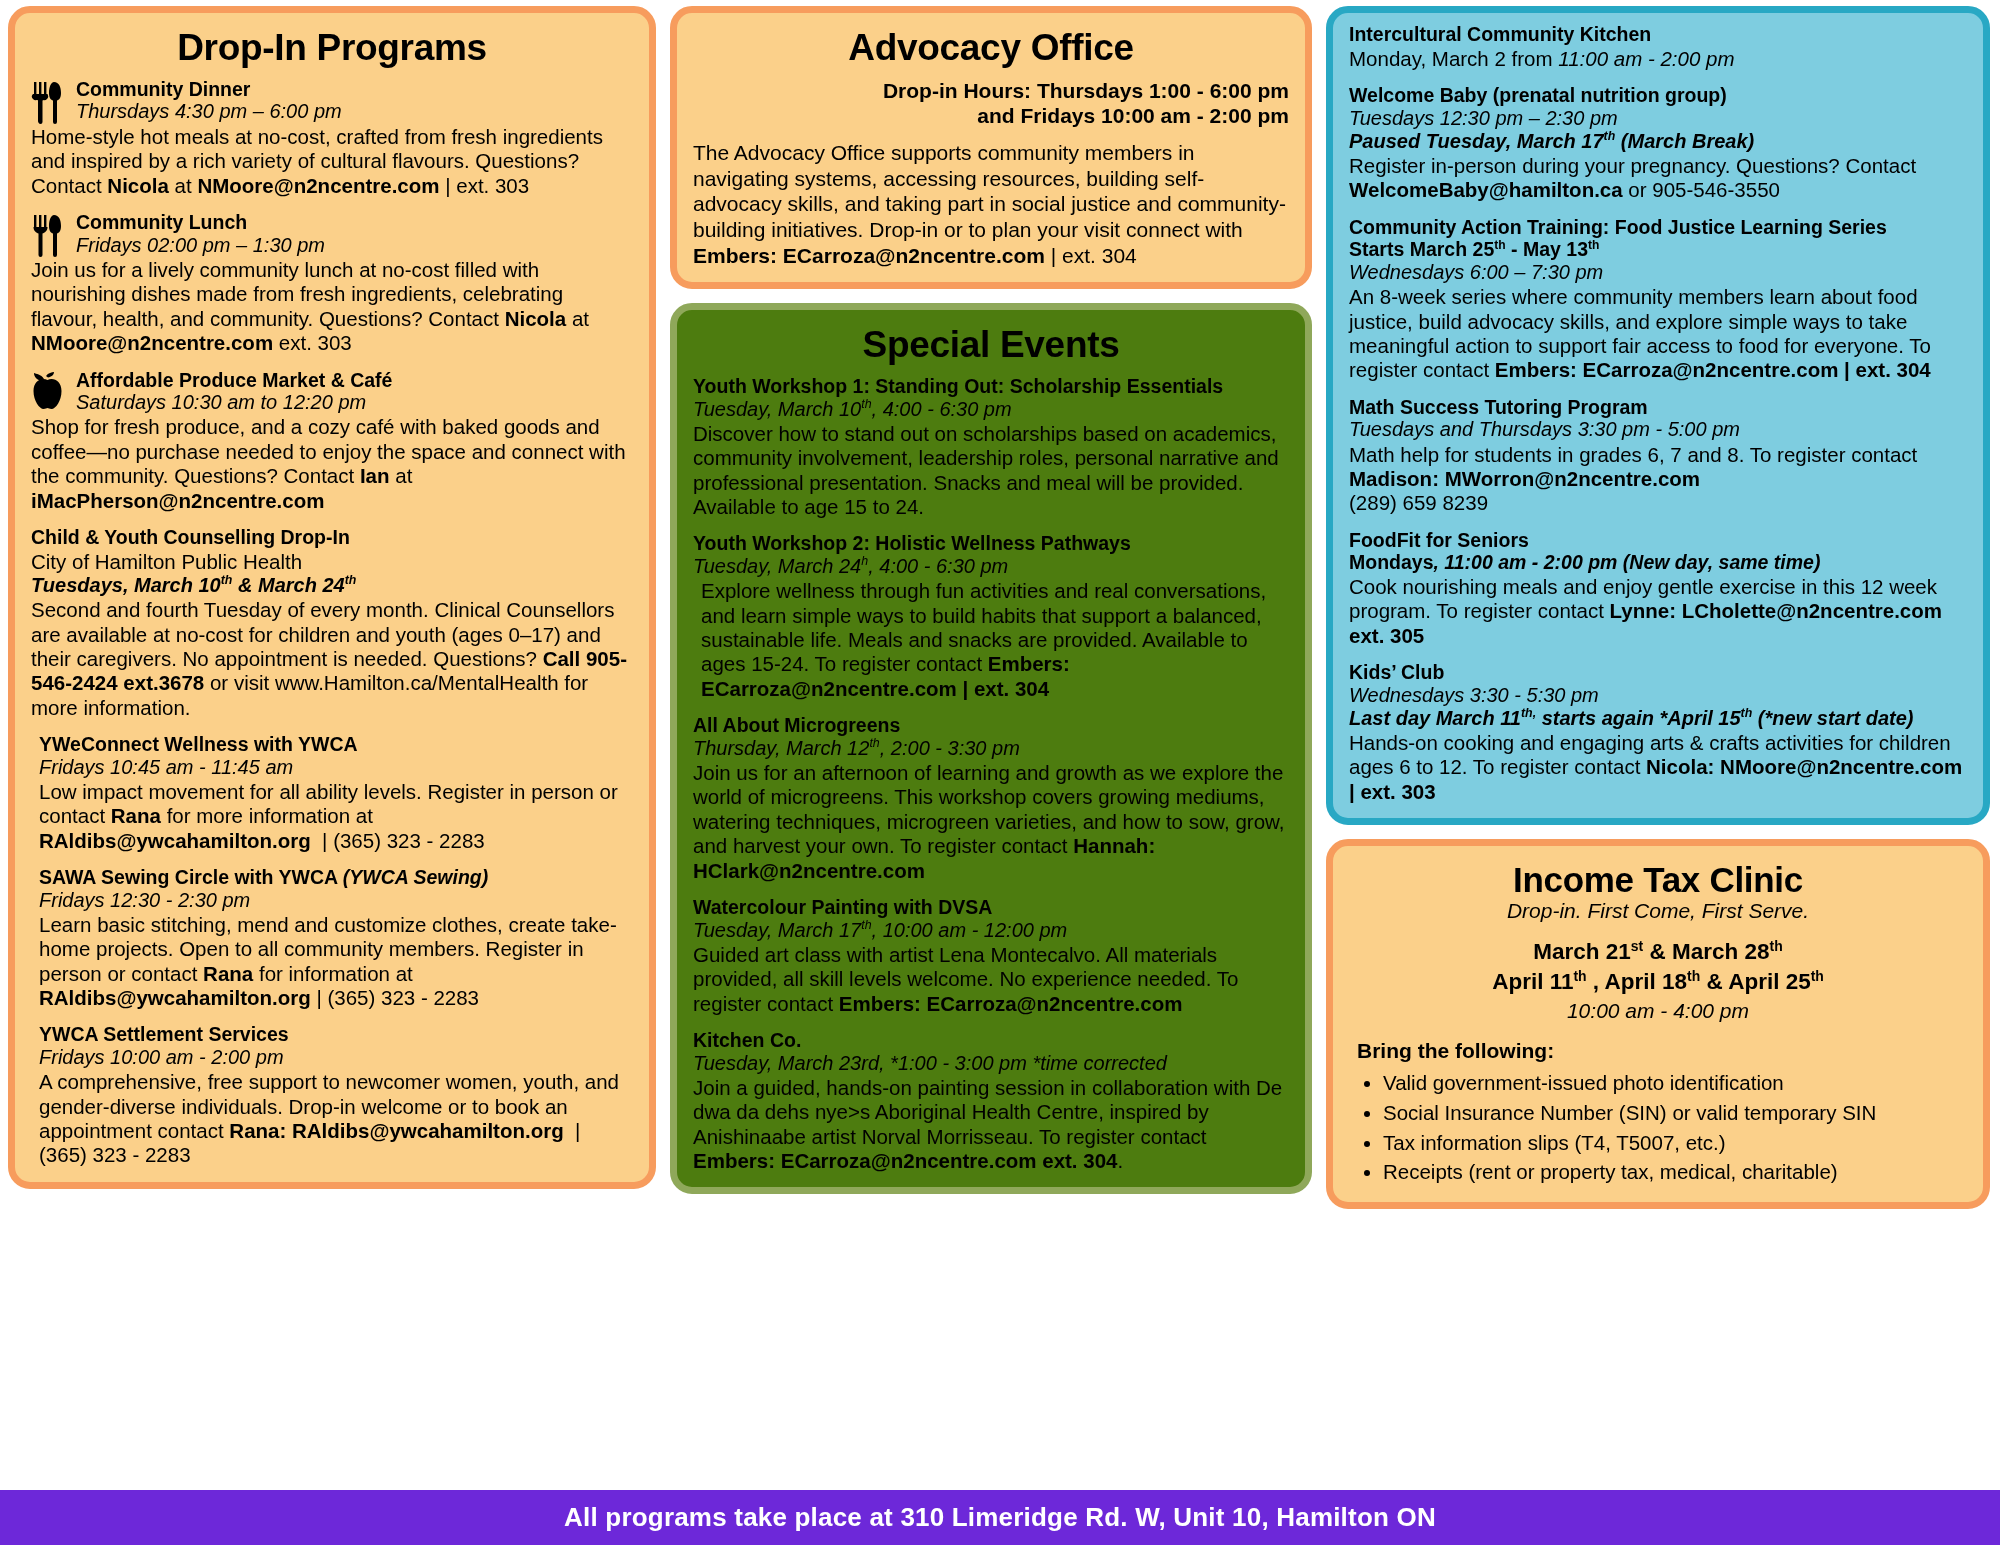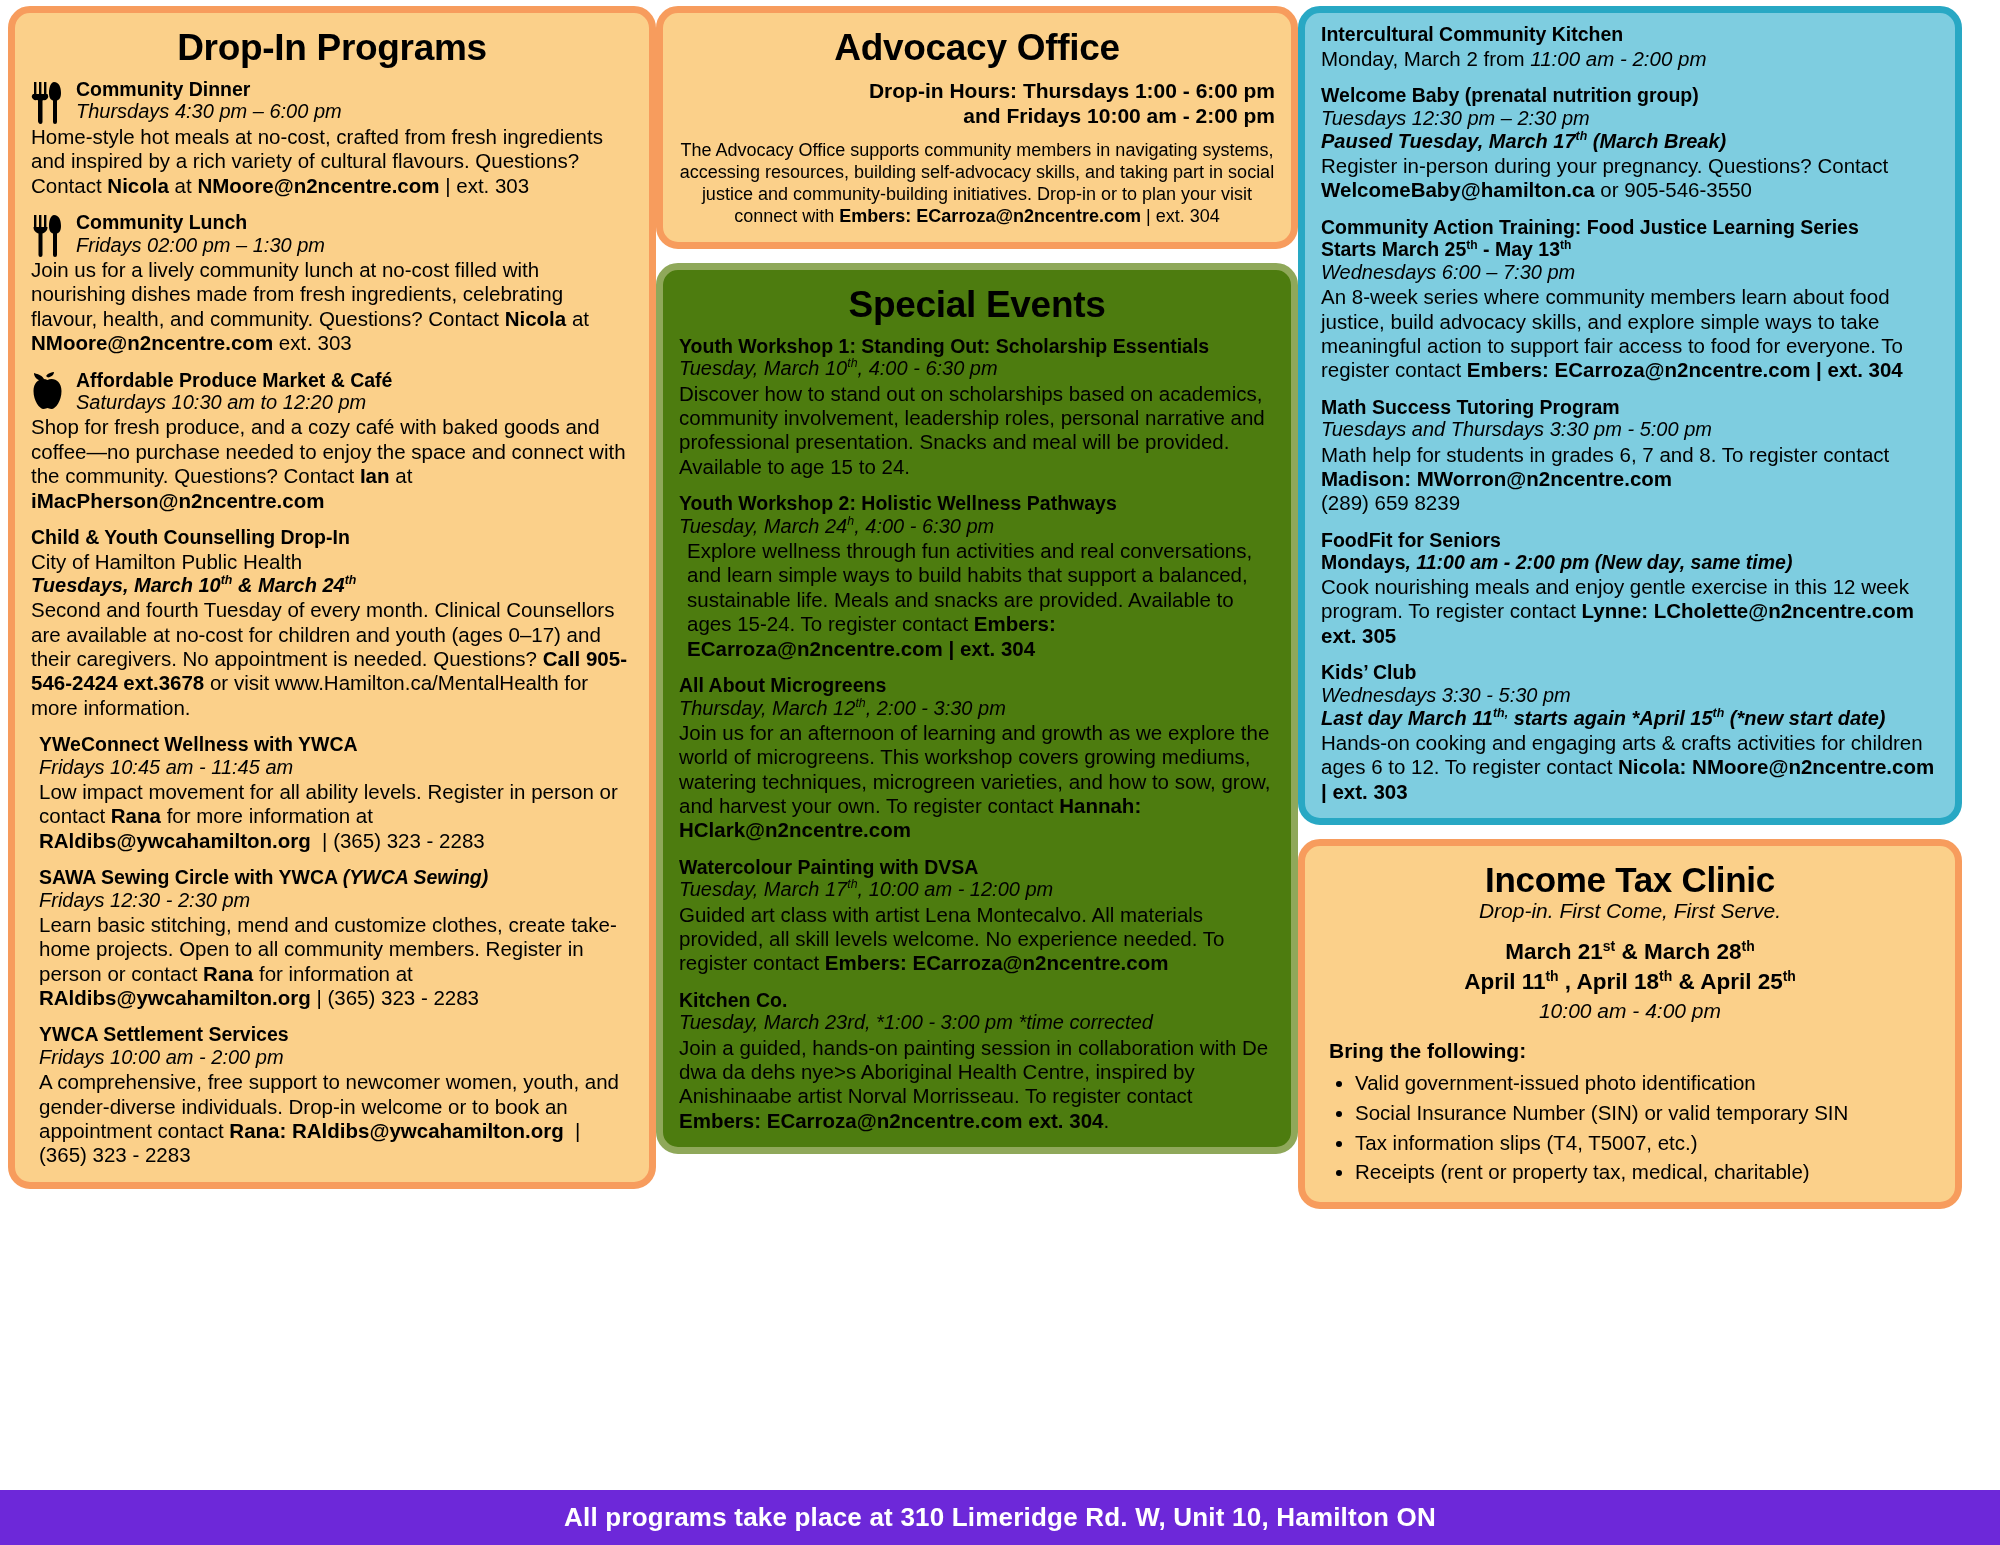--- a/index.html
+++ b/index.html
@@ -4,21 +4,21 @@
 <style>
   * { box-sizing: border-box; }
   html, body { margin:0; padding:0; }
   body {
     width:2000px; height:1545px;
     background:#ffffff;
     font-family:"Liberation Sans", sans-serif;
     color:#000;
     overflow:hidden;
   }
-  .page { position:relative; width:2000px; height:1545px; padding:6px 8px 0 8px; display:flex; gap:0; }
+  .page { position:relative; width:2000px; height:1545px; padding:6px 8px 0 8px; display:flex; gap:14px; }
 
   
   .col { display:flex; flex-direction:column; gap:14px; }
   .col-left   { width:648px; }
   .col-mid    { width:642px; }
   .col-right  { width:664px; }
 
   
   .card { border-radius:22px; position:relative; }
   .card-orange { background:#fbd08a; border:7px solid #f79c5d; }
@@ -42,21 +42,21 @@
   .desc { font-size:20.5px; line-height:1.19; margin-top:1px; }
   b { font-weight:bold; }
   i { font-style:italic; }
   sup { font-size:0.62em; vertical-align:super; line-height:0; }
 
   .icon-row { display:flex; align-items:flex-start; gap:9px; }
   .icon-row .icon { width:36px; flex:0 0 36px; padding-top:2px; }
   .icon-row .txt { flex:1; }
   .indent { padding-left:8px; }
   .adv-hours { font-weight:bold; font-size:21px; line-height:1.2; text-align:right; margin-bottom:12px; }
-  .adv-body { font-size:18px; line-height:1.22; text-align:center; }
+  .adv-body { font-size:21px; line-height:1.22; }
 
   
   .tax-sub { text-align:center; font-style:italic; font-size:21px; margin-bottom:14px; }
   .tax-dates { text-align:center; font-weight:bold; font-size:22.5px; line-height:1.35; }
   .tax-time { text-align:center; font-style:italic; font-size:21px; margin-top:1px; }
   .tax-bring { font-weight:bold; font-size:21px; margin:16px 0 6px 8px; }
   ul.bring { margin:0; padding-left:34px; }
   ul.bring li { font-size:20.5px; line-height:1.36; margin-bottom:2px; }
 
   

